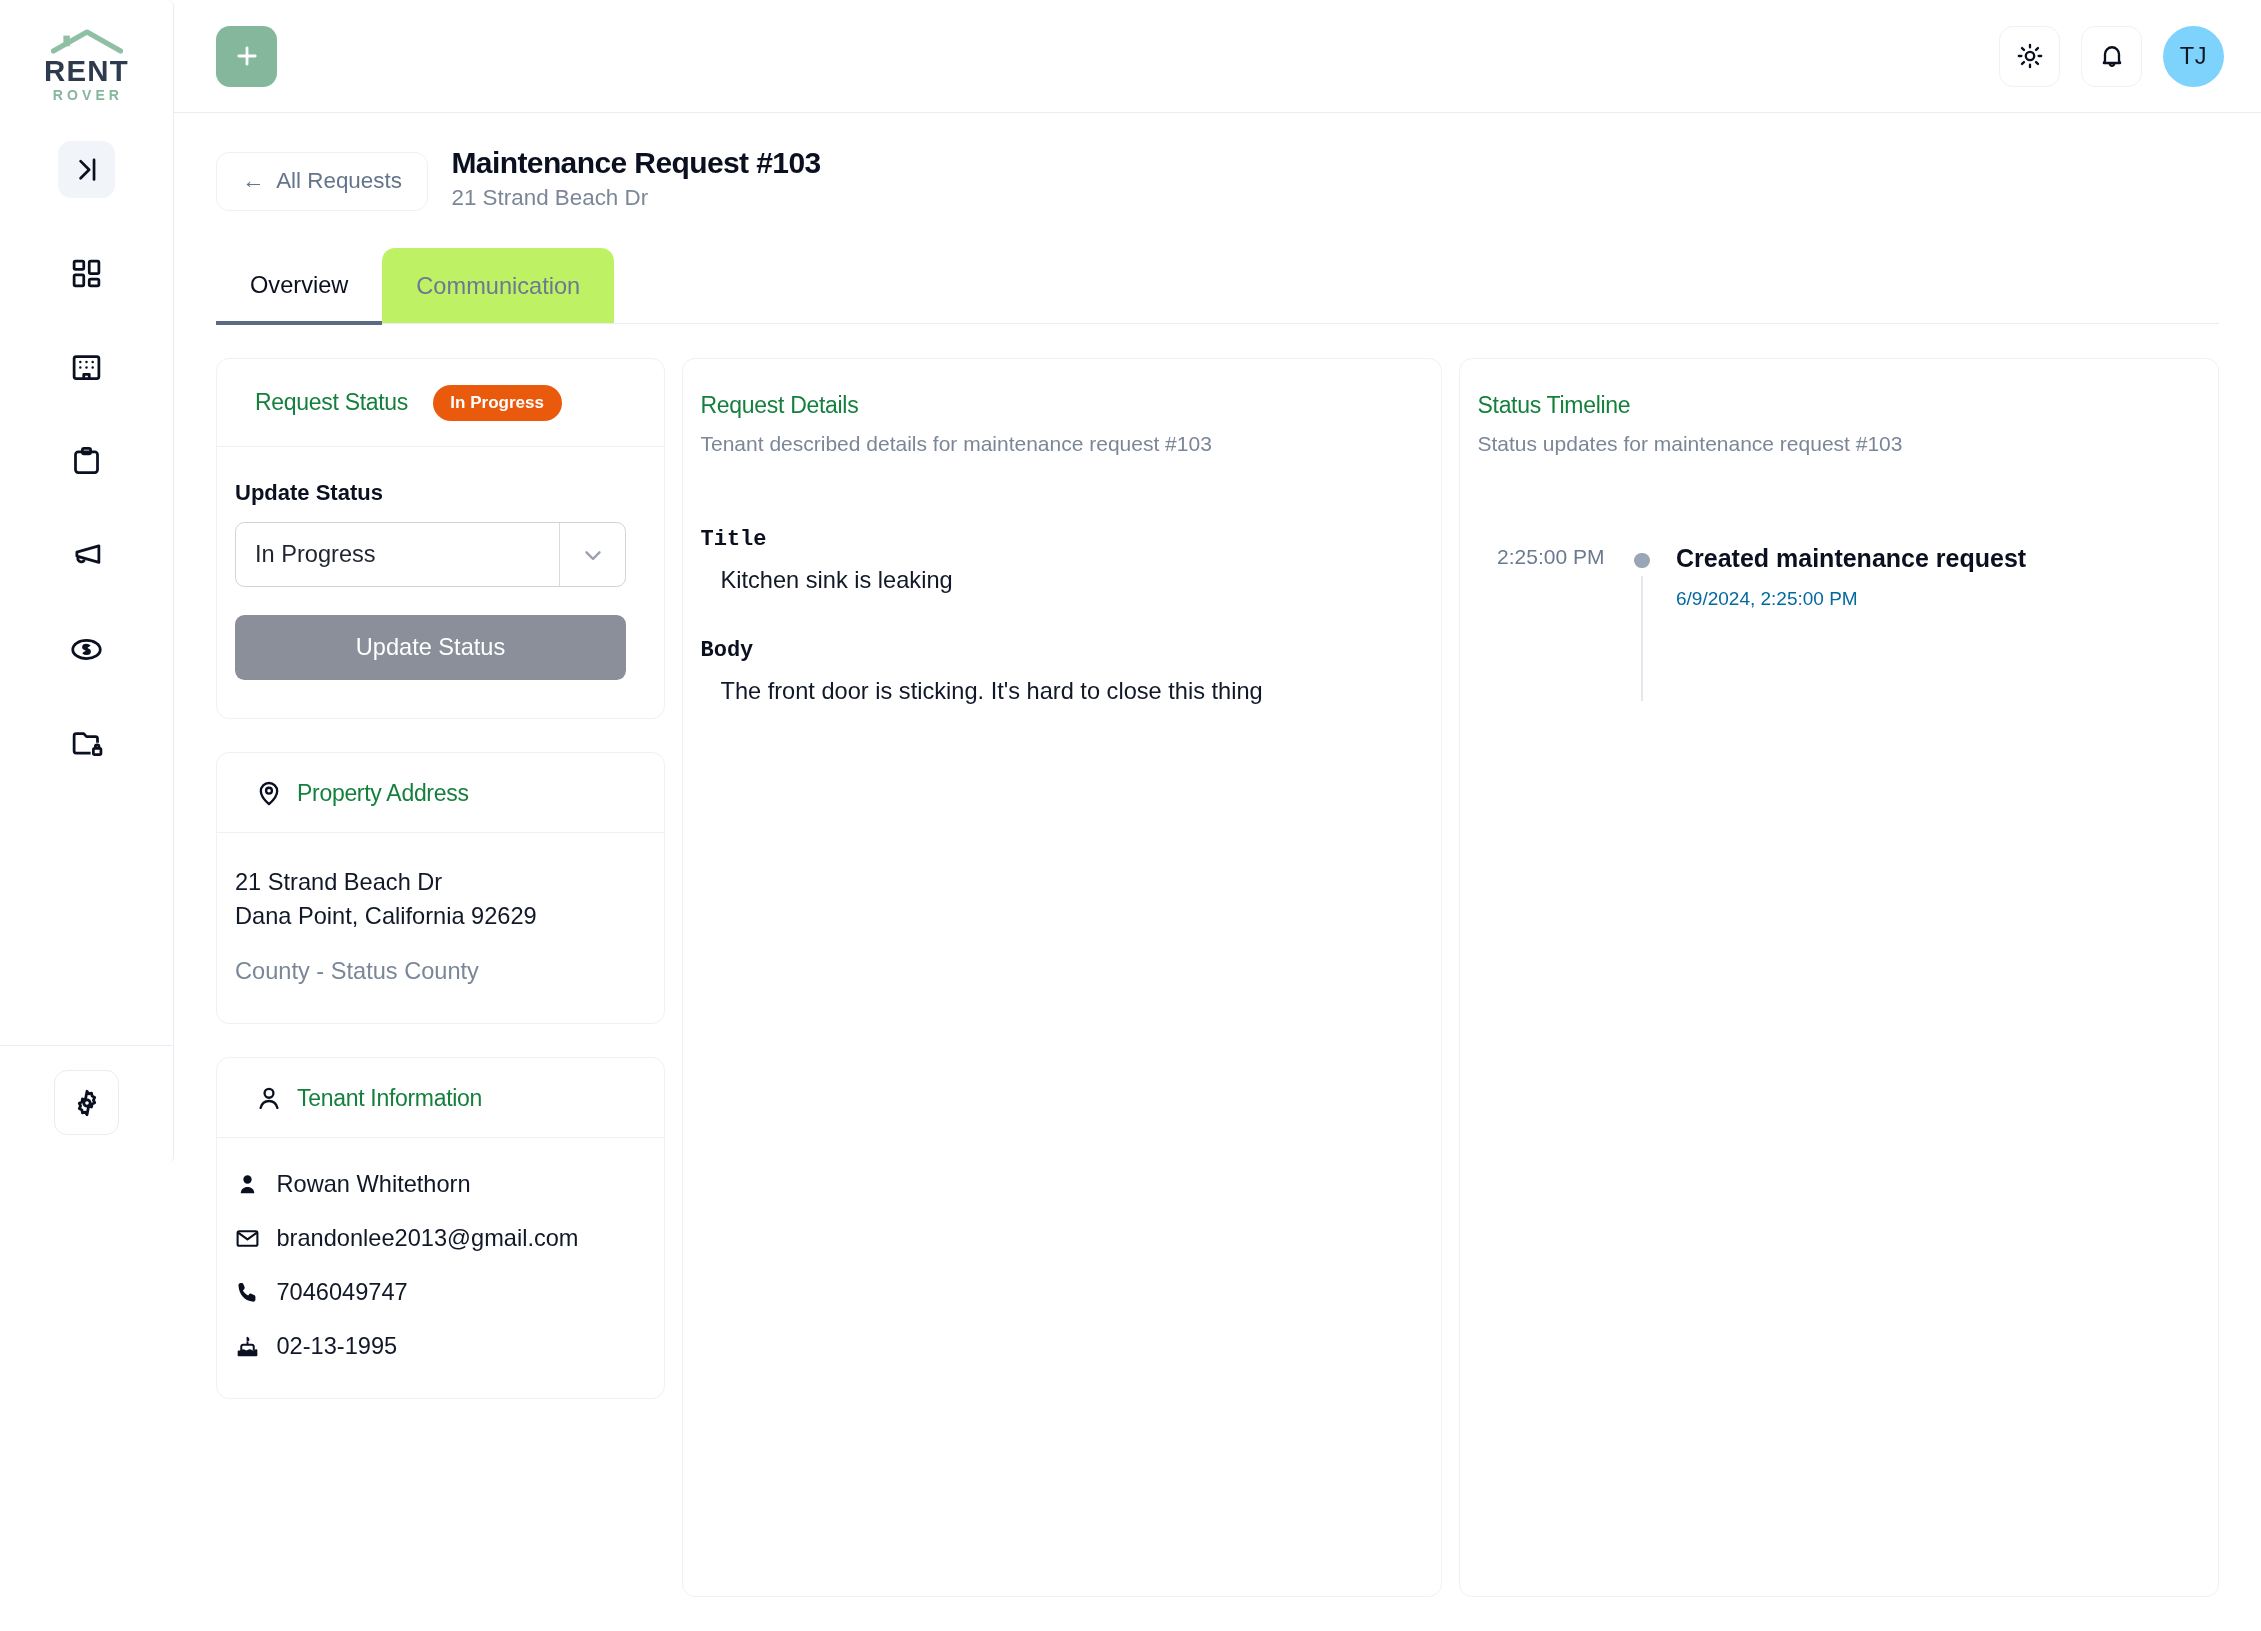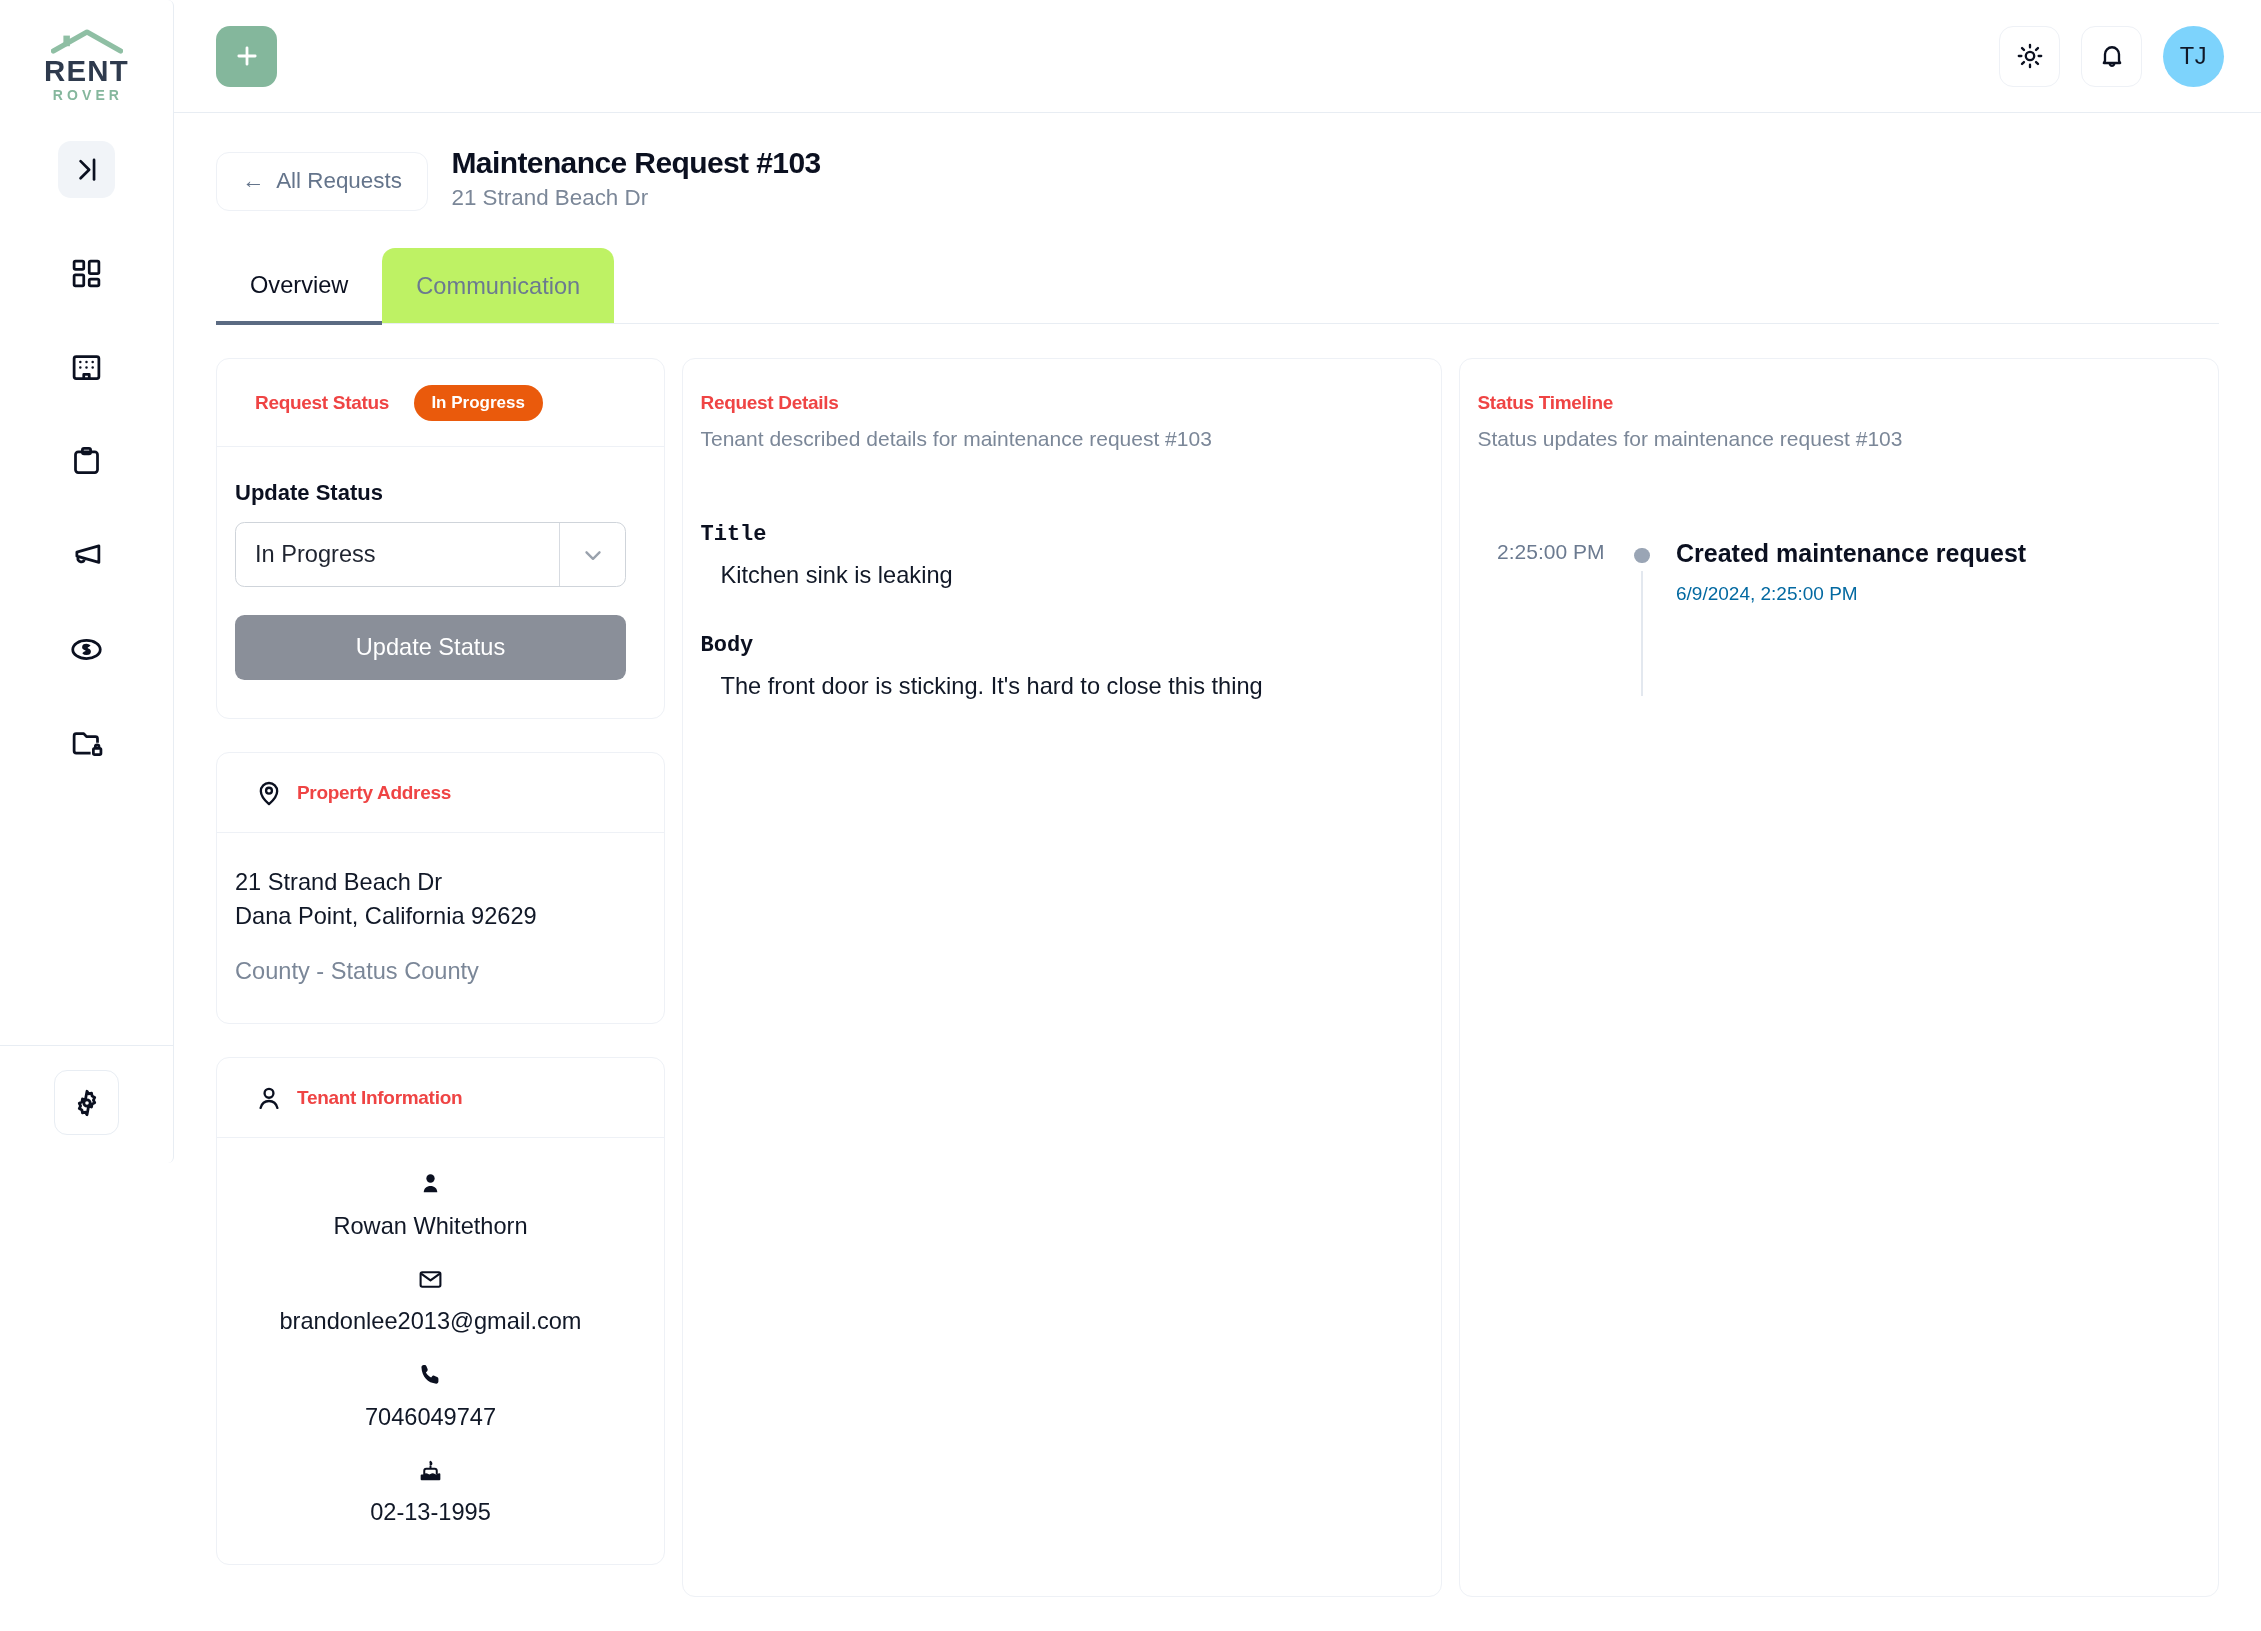--- a/index.html
+++ b/index.html
@@ -111,21 +111,21 @@
 
   .card {
     background: #ffffff; border: 1.8px solid #eef1f6; border-radius: 13px;
     display: flex; flex-direction: column;
   }
   .card-head {
     padding: 26px 38px 25px 38px;
     border-bottom: 1.8px solid #eef1f6;
     display: flex; align-items: center; gap: 14px;
   }
-  .card-title { font-size: 19px; font-weight: 700; color: #ef4444; letter-spacing: -0.3px; }
+  .card-title { font-size: 23px; font-weight: 400; color: #15803d; letter-spacing: -0.3px; }
   .card-body { padding: 33px 38px 38px 18px; }
 
   .badge {
     background: #ea5a0c; color: #fff;
     font-size: 17px; font-weight: 700;
     padding: 8.2px 17.7px; border-radius: 588px;
     margin-left: 10.6px; white-space: nowrap;
   }
 
   .field-label { font-size: 22px; font-weight: 700; color: #0b1020; }
@@ -141,21 +141,21 @@
   .primary-btn {
     margin-top: 28px; width: 100%; height: 65px; border-radius: 9.4px;
     background: #8a8f99; color: #ffffff; border: none;
     font-size: 23.6px; font-family: "Liberation Sans", sans-serif;
     display: flex; align-items: center; justify-content: center;
   }
 
   .addr-line { font-size: 23.6px; color: #111827; line-height: 1.42; }
   .addr-county { font-size: 23.6px; color: #7b8798; margin-top: 25px; }
 
-  .tenant-row { display: flex; align-items: center; gap: 16.5px; margin-bottom: 27px; flex-direction: column; }
+  .tenant-row { display: flex; align-items: center; gap: 16.5px; margin-bottom: 27px; }
   .tenant-row:last-child { margin-bottom: 0; }
   .tenant-text { font-size: 23.6px; color: #111827; }
 
   .panel-sub { font-size: 21px; color: #7b8798; margin-top: 13px; }
   .section-label { font-size: 22px; font-weight: 700; color: #0b1020; font-family: Liberation Mono, monospace; }
   .section-value { font-size: 23.6px; color: #111827; margin-top: 15.3px; padding-left: 20px; }
   .gap-lg { height: 44px; }
   .gap-xl { height: 71px; }
 
   .timeline { display: flex; margin-top: 88px; }

